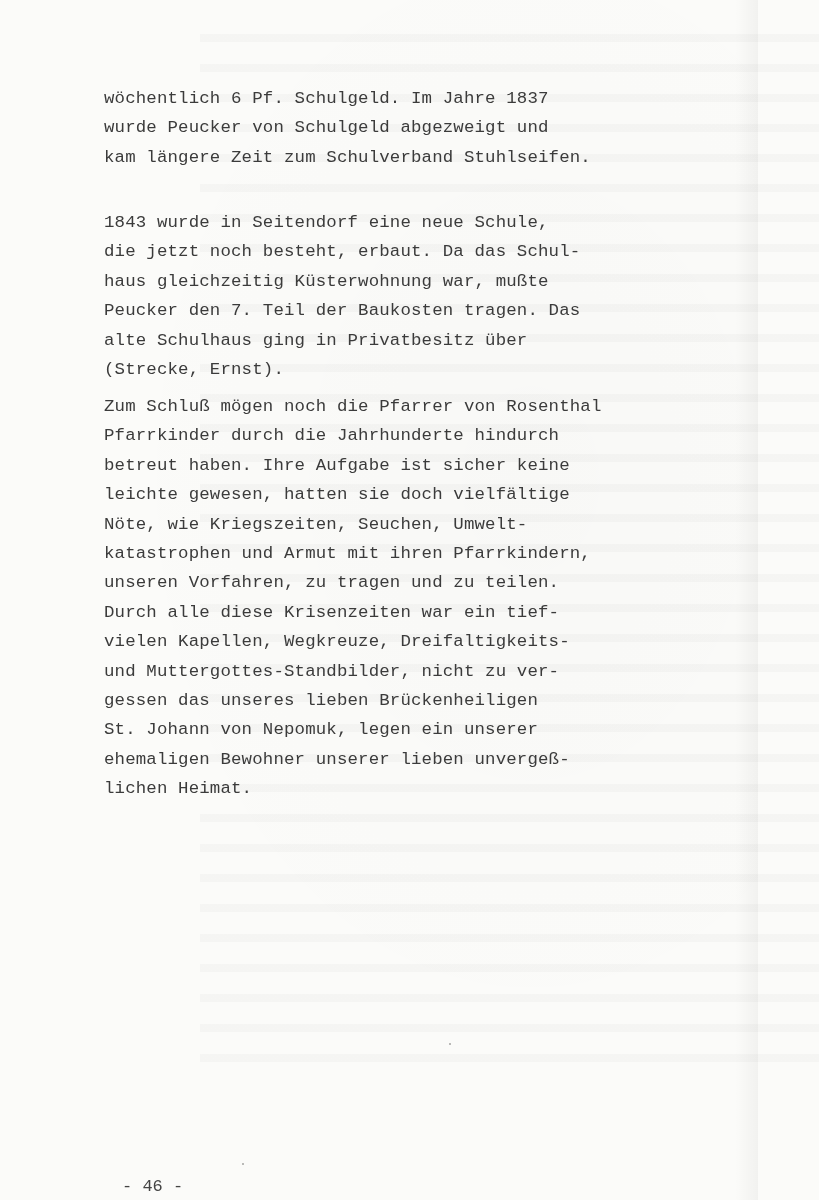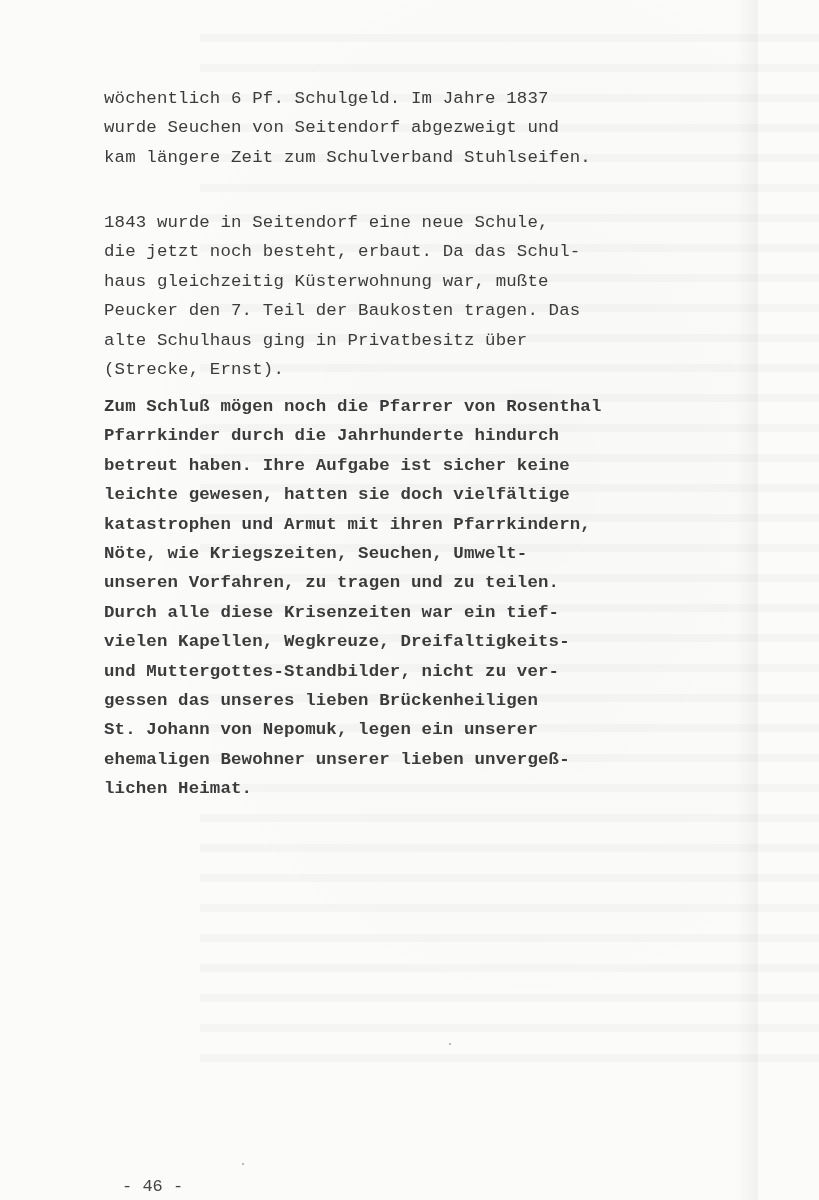--- a/index.html
+++ b/index.html
@@ -50,21 +50,21 @@
       letter-spacing: 0.15px;
       color: #3b3b3b;
     }
     .line {
       display: block;
       white-space: pre;
       height: 29.4px;
     }
     #para-1 { top: 84px; }
     #para-2 { top: 180px; margin-top: 28px; }
-    #para-3 { top: 392px; font-weight: bold; }
+    #para-3 { top: 392px; }
     .page-number {
       position: absolute;
       left: 112px;
       top: 1177px;
       font-size: 17px;
       color: #444;
       white-space: pre;
       margin-left: 10px;
     }
     .speck {
@@ -75,40 +75,40 @@
     }
   </style>
 </head>
 <body>
 
 <div class="page">
   <div class="bleed"></div>
 
   <div class="text-block" id="para-1">
     <span class="line">wöchentlich 6 Pf. Schulgeld. Im Jahre 1837</span>
-    <span class="line">wurde Seuchen von Seitendorf abgezweigt und</span>
+    <span class="line">wurde Peucker von Schulgeld abgezweigt und</span>
     <span class="line">kam längere Zeit zum Schulverband Stuhlseifen.</span>
   </div>
 
   <div class="text-block" id="para-2">
     <span class="line">1843 wurde in Seitendorf eine neue Schule,</span>
     <span class="line">die jetzt noch besteht, erbaut. Da das Schul-</span>
     <span class="line">haus gleichzeitig Küsterwohnung war, mußte</span>
     <span class="line">Peucker den 7. Teil der Baukosten tragen. Das</span>
     <span class="line">alte Schulhaus ging in Privatbesitz über</span>
     <span class="line">(Strecke, Ernst).</span>
   </div>
 
   <div class="text-block" id="para-3">
     <span class="line">Zum Schluß mögen noch die Pfarrer von Rosenthal</span>
     <span class="line">Pfarrkinder durch die Jahrhunderte hindurch</span>
     <span class="line">betreut haben. Ihre Aufgabe ist sicher keine</span>
     <span class="line">leichte gewesen, hatten sie doch vielfältige</span>
+    <span class="line">Nöte, wie Kriegszeiten, Seuchen, Umwelt-</span>
     <span class="line">katastrophen und Armut mit ihren Pfarrkindern,</span>
-    <span class="line">Nöte, wie Kriegszeiten, Seuchen, Umwelt-</span>
     <span class="line">unseren Vorfahren, zu tragen und zu teilen.</span>
     <span class="line">Durch alle diese Krisenzeiten war ein tief-</span>
     <span class="line">vielen Kapellen, Wegkreuze, Dreifaltigkeits-</span>
     <span class="line">und Muttergottes-Standbilder, nicht zu ver-</span>
     <span class="line">gessen das unseres lieben Brückenheiligen</span>
     <span class="line">St. Johann von Nepomuk, legen ein unserer</span>
     <span class="line">ehemaligen Bewohner unserer lieben unvergeß-</span>
     <span class="line">lichen Heimat.</span>
   </div>
 

